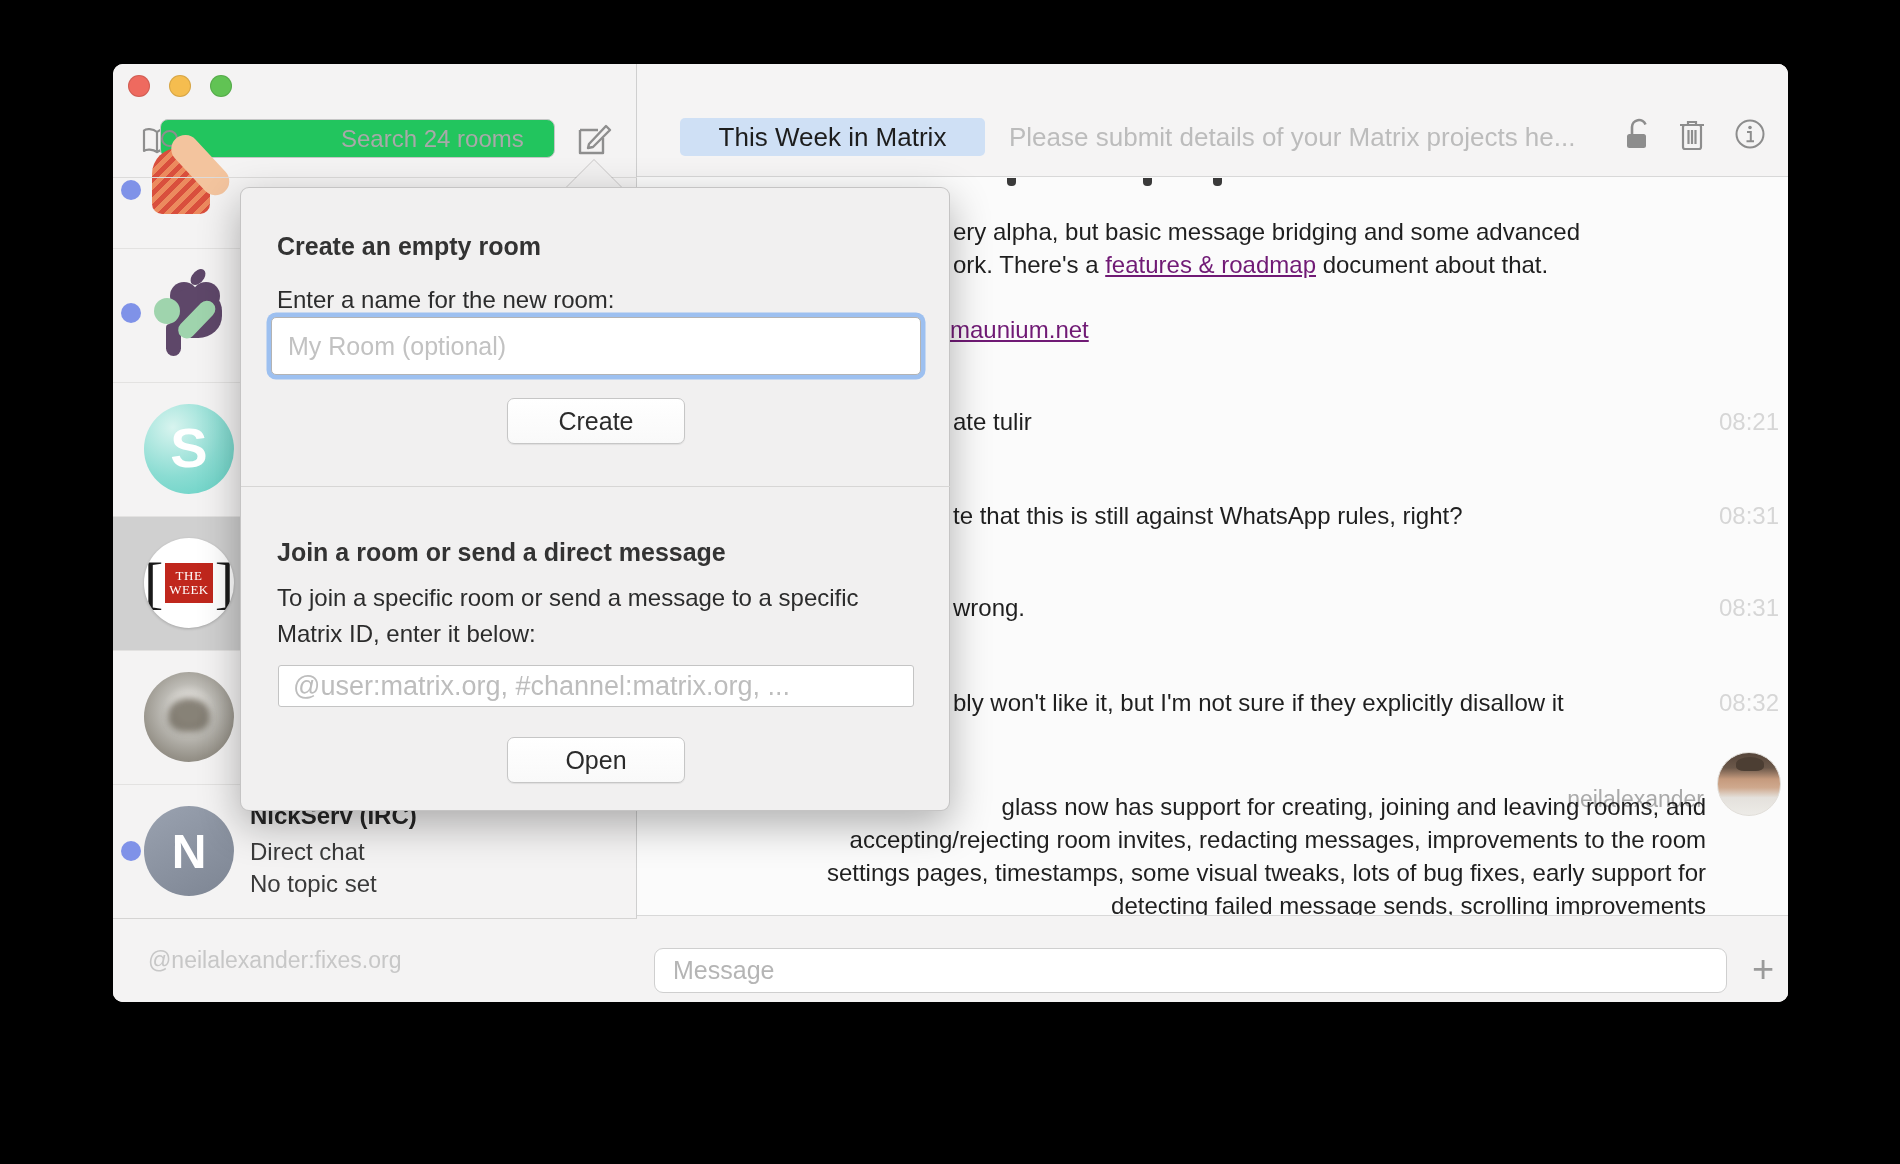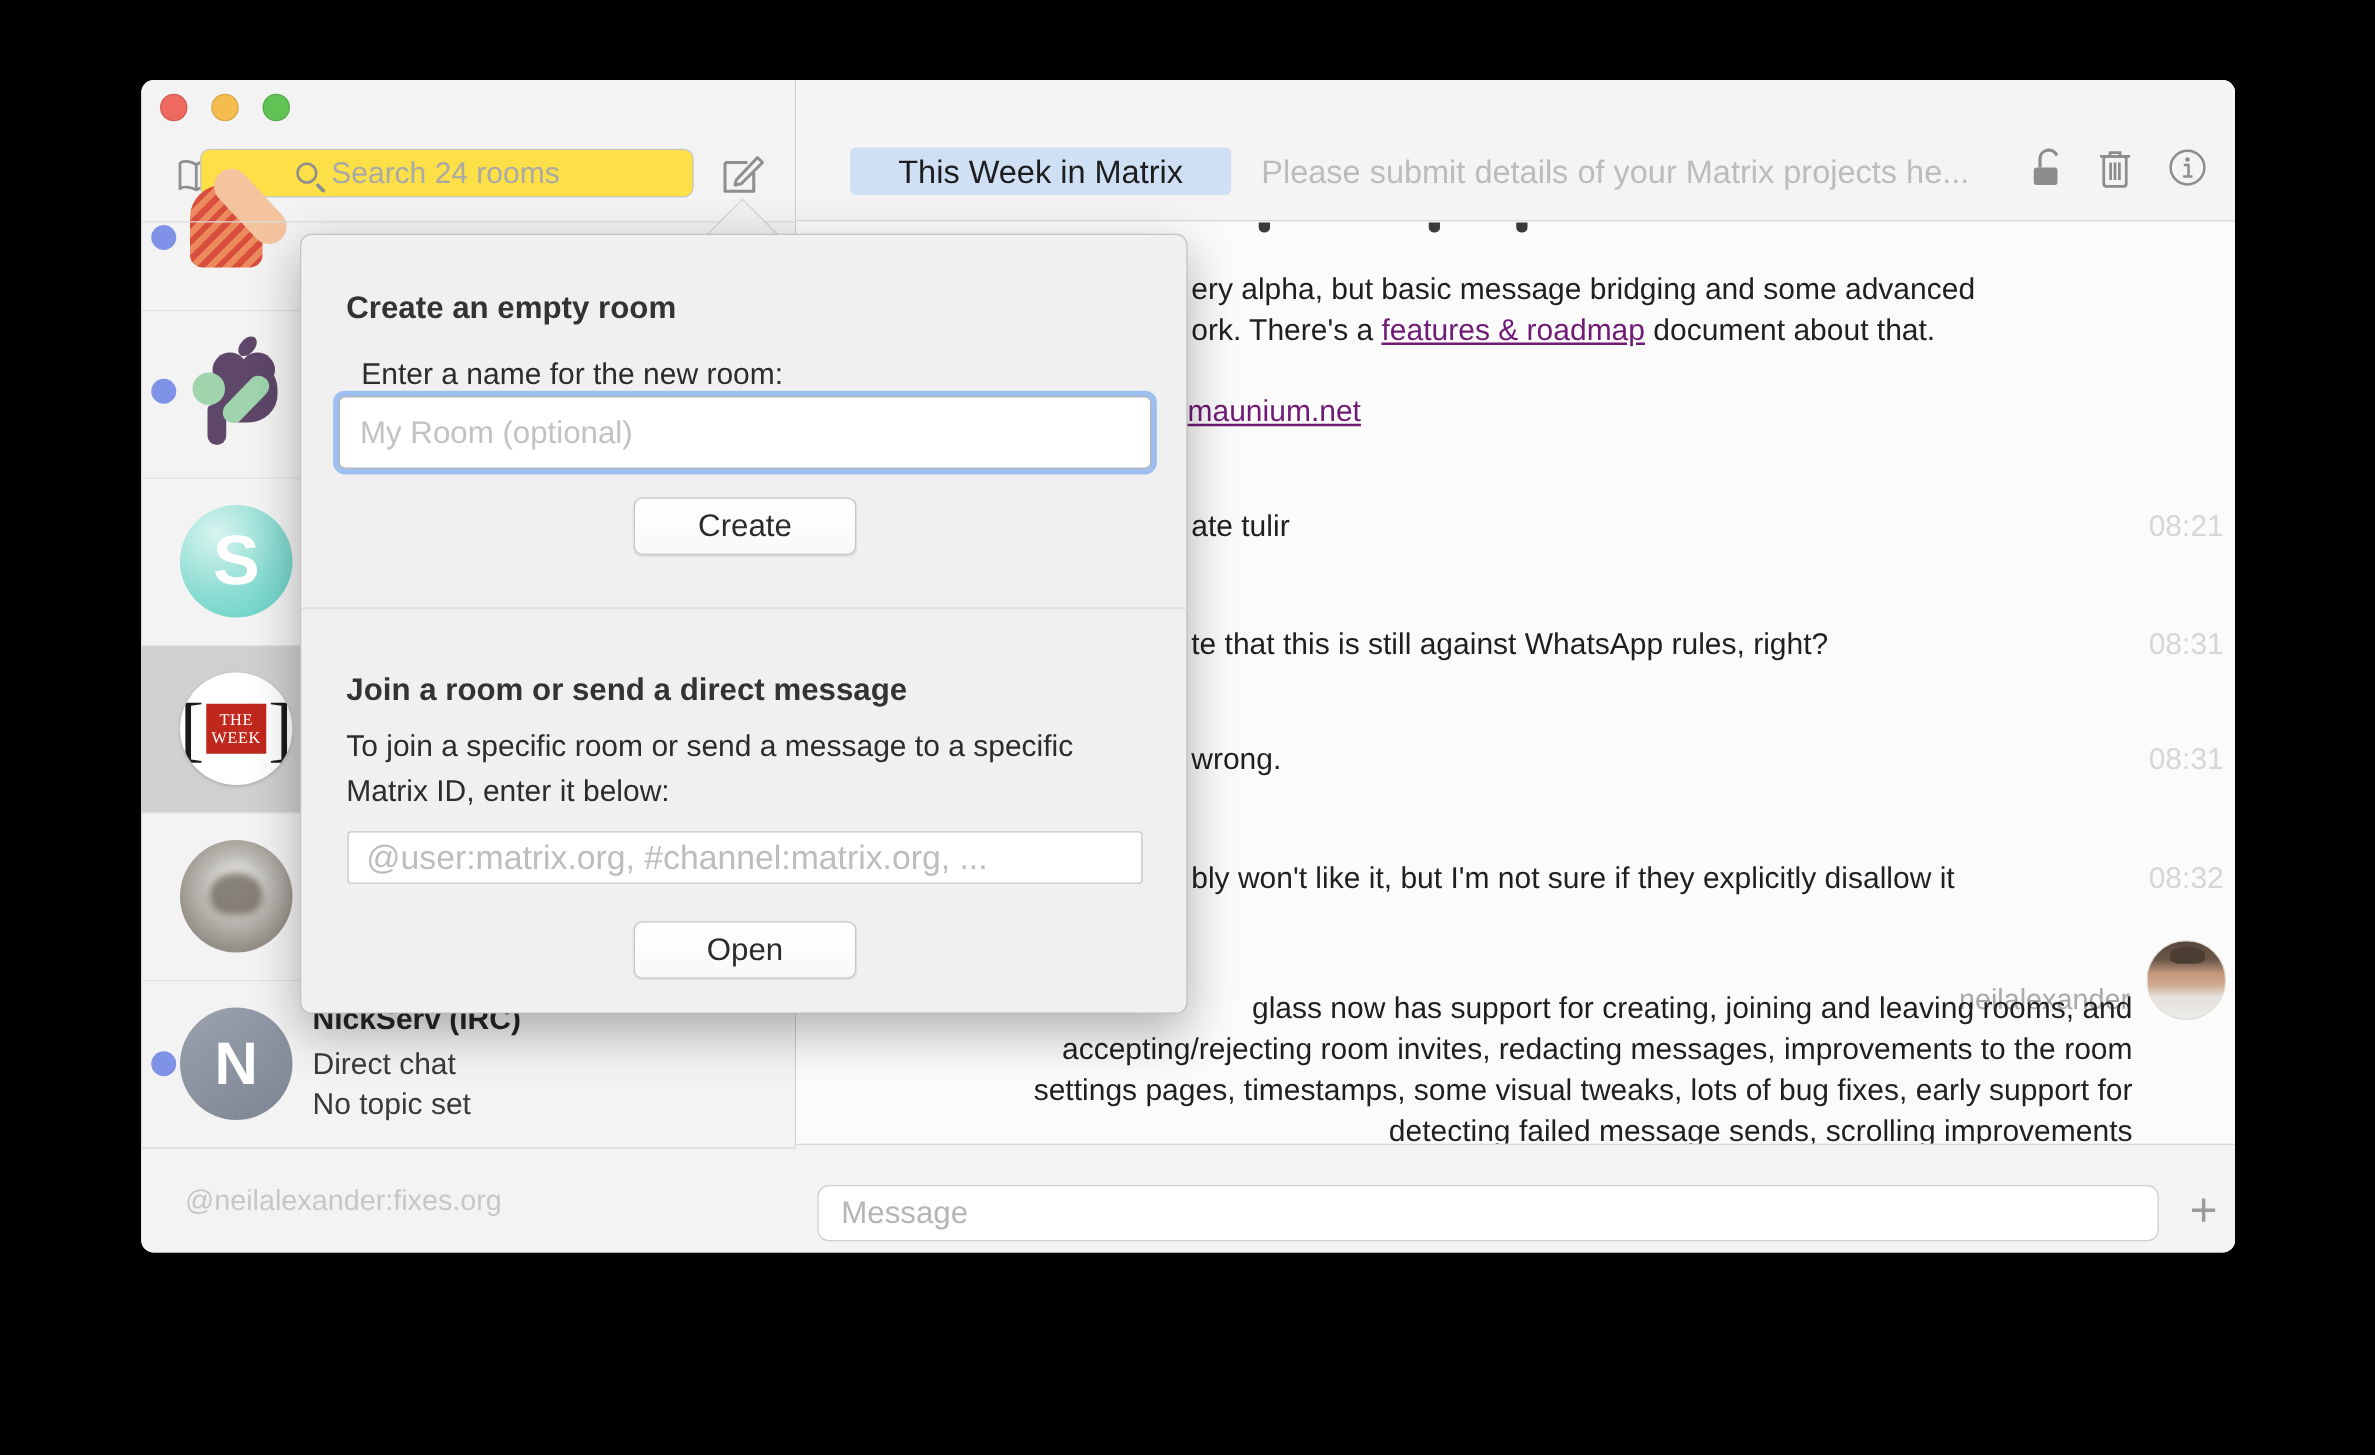--- a/index.html
+++ b/index.html
@@ -6,21 +6,21 @@
   *{box-sizing:border-box;font-family:"Liberation Sans",sans-serif;}
   #stage{position:relative;width:1900px;height:1164px;background:#000;overflow:hidden;}
   #window{position:absolute;left:113px;top:64px;width:1675px;height:938px;background:#f4f4f4;border-radius:10px;overflow:hidden;box-shadow:0 20px 60px rgba(0,0,0,.6);}
   
   #sidebar{position:absolute;left:0;top:0;width:524px;height:938px;background:#f4f3f3;border-right:1px solid #cfcfcf;}
   .tl{position:absolute;top:11px;width:22px;height:22px;border-radius:50%;}
   .tl.red{left:15px;background:#ee6a5f;box-shadow:inset 0 0 0 1px rgba(0,0,0,.12);}
   .tl.yellow{left:56px;background:#f5bd4f;box-shadow:inset 0 0 0 1px rgba(0,0,0,.12);}
   .tl.green{left:97px;background:#61c354;box-shadow:inset 0 0 0 1px rgba(0,0,0,.12);}
   #book-icon{position:absolute;left:28px;top:63px;width:32px;height:28px;}
-  #search-box{position:absolute;left:47px;top:55px;width:395px;height:39px;background:#fde047;border:1.5px solid #c6c6c6;border-radius:8px;display:flex;align-items:center;justify-content:center;gap:9px;}
+  #search-box{position:absolute;left:47px;top:55px;width:395px;height:39px;background:#22c55e;border:1.5px solid #c6c6c6;border-radius:8px;display:flex;align-items:center;justify-content:space-between;gap:9px;}
   #search-box input{border:none;outline:none;background:transparent;width:215px;font-size:24px;color:#555;}
   #search-box input::placeholder{color:#a9a9a9;}
   .mag{width:17px;height:17px;border:2.5px solid #8e8e8e;border-radius:50%;position:relative;flex:0 0 auto;}
   .mag::after{content:"";position:absolute;width:2.5px;height:9px;background:#8e8e8e;left:16px;top:14px;transform:rotate(-45deg);border-radius:2px;}
   #compose-btn{position:absolute;left:462px;top:56px;width:38px;height:38px;}
   .hdr-divider{position:absolute;left:0;top:113px;width:524px;height:1px;background:#dcdbda;}
   .row-div{position:absolute;left:0;width:524px;height:1px;background:#e3e2e1;}
   #row-selected{position:absolute;left:0;top:452px;width:524px;height:134px;background:#d0d0d0;}
   .unread-dot{position:absolute;left:8px;width:20px;height:20px;border-radius:50%;background:#7f92e8;}
   .av{position:absolute;left:31px;width:90px;height:90px;border-radius:50%;overflow:hidden;}
@@ -73,21 +73,21 @@
   #own-avatar::before{content:"";position:absolute;left:18px;top:4px;width:28px;height:14px;background:#4c3e33;border-radius:50% 50% 30% 30%;}
   #own-lines{position:absolute;right:82px;top:726px;width:960px;text-align:right;font-size:24px;line-height:33px;color:#1f1f1f;white-space:pre-line;}
   #composer{position:absolute;left:0;top:851px;width:1151px;height:87px;background:#f4f3f3;border-top:1px solid #d8d8d8;}
   #message-input{position:absolute;left:17px;top:32px;width:1073px;height:45px;border:1.5px solid #cfcfcf;border-radius:9px;background:#fff;padding:16px 18px;font-size:25px;color:#444;outline:none;}
   #message-input::placeholder{color:#b5b5b5;}
   #plus-btn{position:absolute;left:1103px;top:30px;width:46px;height:46px;border:none;background:transparent;font-size:38px;color:#9a9a9a;line-height:46px;text-align:center;padding:0;}
   
   #popover{position:absolute;left:127px;top:123px;width:710px;height:624px;background:#f1f0f0;border:1px solid rgba(0,0,0,.18);border-radius:9px;box-shadow:0 14px 40px rgba(0,0,0,.3);}
   #popover-arrow{position:absolute;left:452px;top:96px;width:0;height:0;border-left:29px solid transparent;border-right:29px solid transparent;border-bottom:29px solid #f1f0f0;filter:drop-shadow(0 -1px 0 rgba(0,0,0,.18));}
   .pop-title{position:absolute;left:36px;font-size:25px;font-weight:bold;color:#333;}
-  .pop-label{position:absolute;left:36px;font-size:24px;color:#2c2c2c;margin-left:12px;}
+  .pop-label{position:absolute;left:36px;font-size:24px;color:#2c2c2c;}
   #create-input-wrap{position:absolute;left:30px;top:129px;width:650px;height:58px;border-radius:6px;}
   #create-input{width:100%;height:100%;border:1.5px solid #b3b3b3;border-radius:5px;background:#fff;box-shadow:0 0 0 4.5px #9dc0f0;padding:0 16px;font-size:25px;color:#444;outline:none;}
   #create-input::placeholder{color:#c2c2c2;}
   .pop-btn{position:absolute;left:266px;width:178px;height:46px;background:linear-gradient(#ffffff,#f9f9f9);border:1px solid #c6c6c6;border-radius:7px;font-size:25px;color:#2b2b2b;box-shadow:0 1px 1px rgba(0,0,0,.08);}
   #pop-divider{position:absolute;left:0;top:298px;width:710px;height:1px;background:#d7d6d5;}
   #join-desc{position:absolute;left:36px;top:392px;width:630px;font-size:24px;line-height:36px;color:#2c2c2c;}
   #join-input{position:absolute;left:37px;top:477px;width:636px;height:42px;border:1px solid #c4c4c4;border-radius:3px;background:#fff;padding:0 14px;font-size:27px;color:#444;outline:none;}
   #join-input::placeholder{color:#bdbdbd;}
   svg{display:block;}
 </style>

